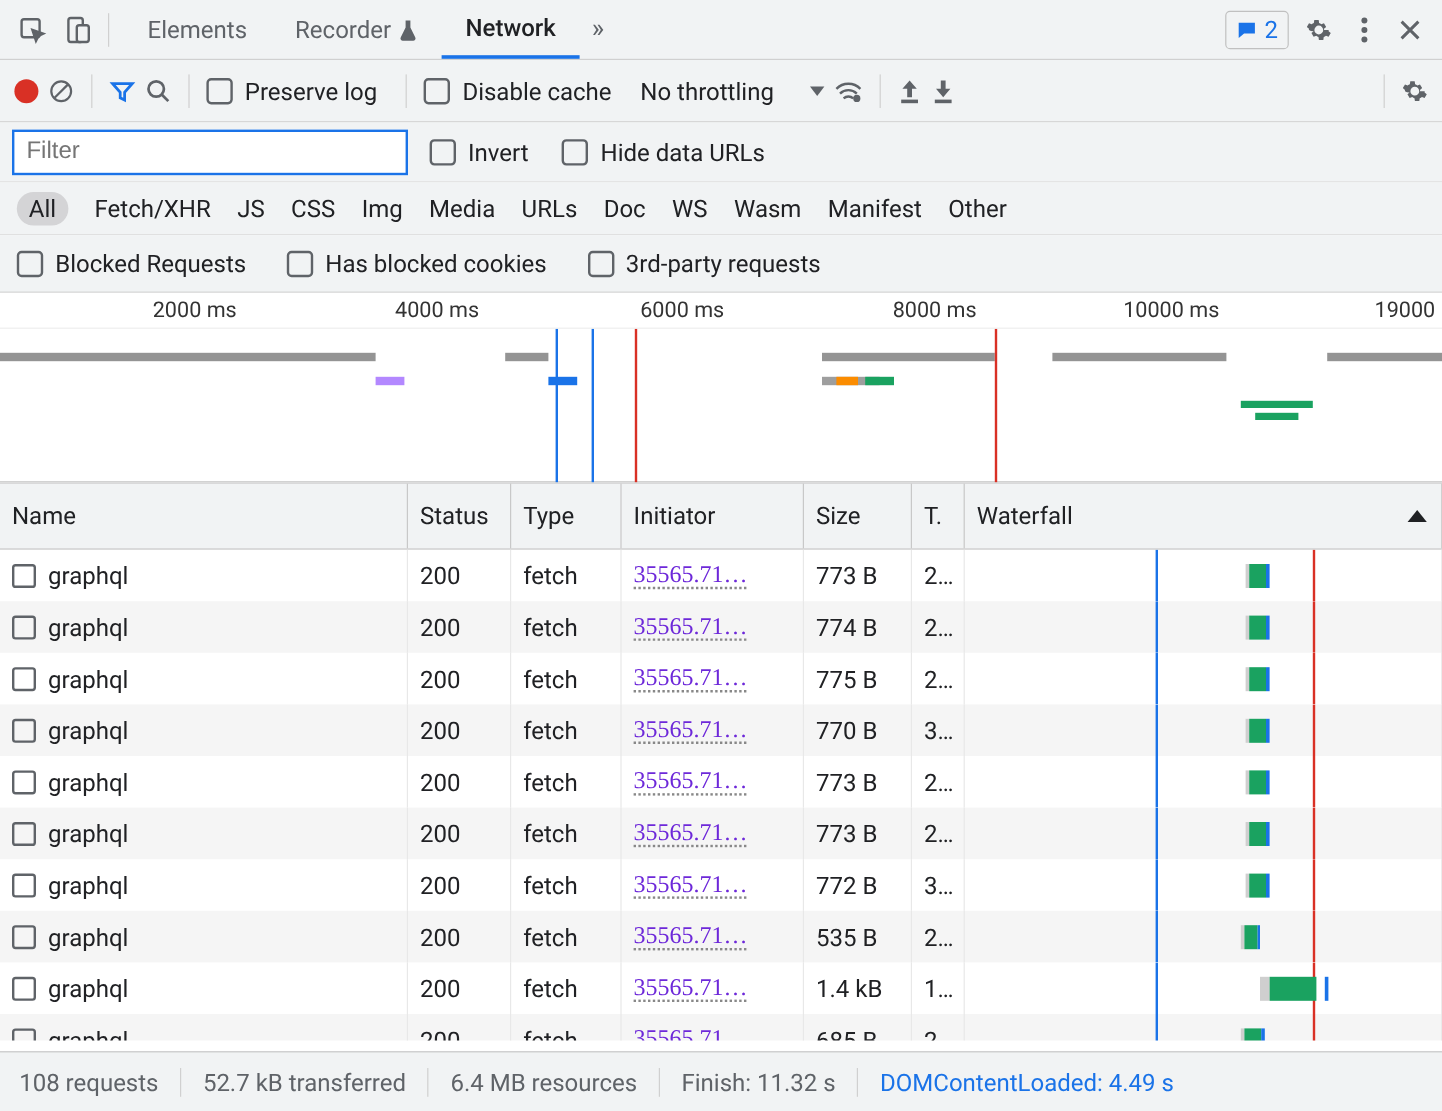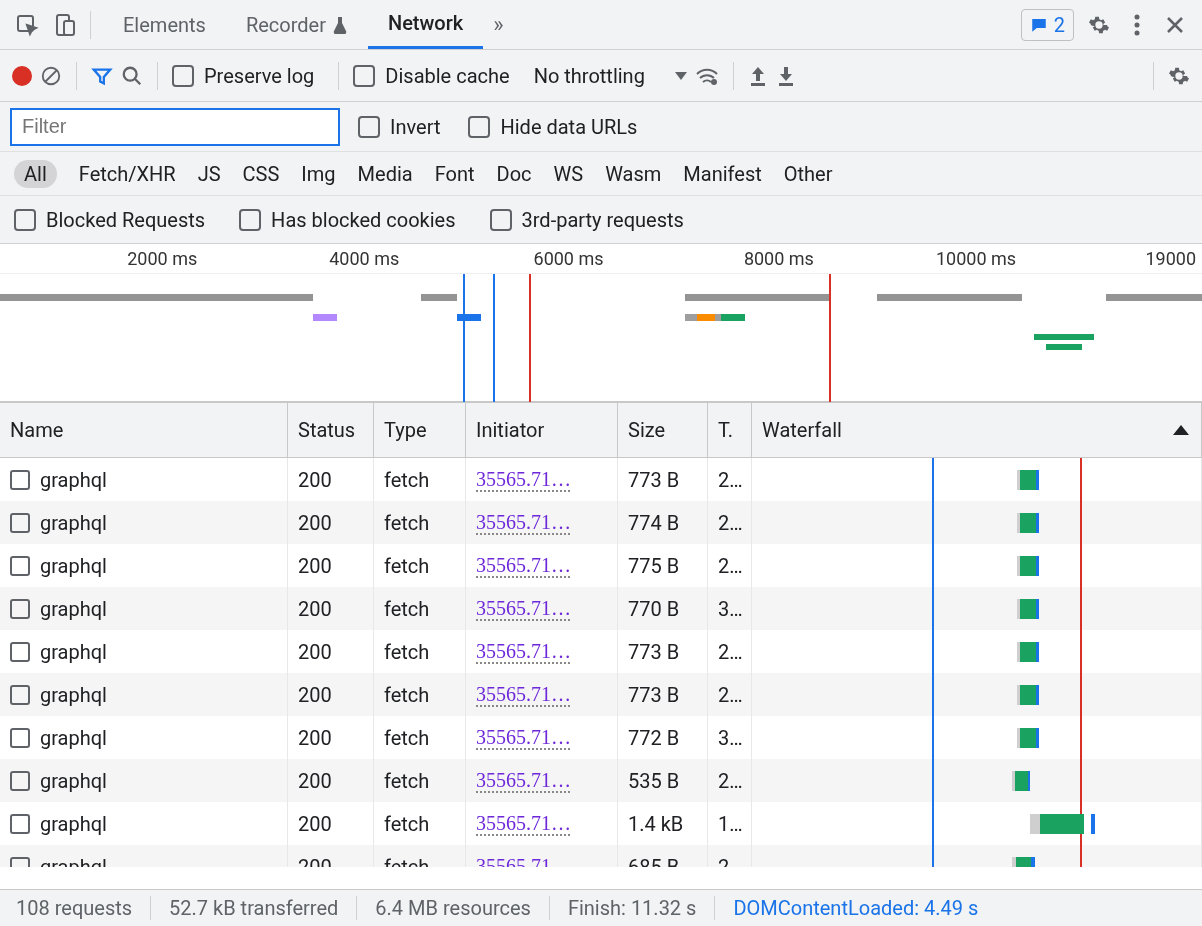--- a/index.html
+++ b/index.html
@@ -127,21 +127,21 @@
   
   .theader {
     display:flex; height:56px; background:#f1f3f4;
     border-top:1px solid #c8c8c8; border-bottom:1px solid #c8c8c8;
   }
   .th {
     display:flex; align-items:center; padding:0 10px;
     border-right:1px solid #c8c8c8; color:#202124;
     overflow:hidden; white-space:nowrap;
   }
-  .col-name{width:288px;}
+  .col-name{width:340px;}
   .col-status{width:86px;}
   .col-type{width:92px;}
   .col-init{width:152px;}
   .col-size{width:90px;}
   .col-time{width:44px;}
   .col-water{flex:1; position:relative;}
   .sort-tri{
     position:absolute; right:12px; top:50%; transform:translateY(-50%);
     width:0;height:0;border-left:8px solid transparent;border-right:8px solid transparent;border-bottom:10px solid #202124;
   }
@@ -159,21 +159,21 @@
   .initiator-link { color:#6d28d9; text-decoration: underline dotted #888; text-underline-offset:4px;font-family:Liberation Serif, serif;}
   .water-cell { position:relative; flex:1; }
   .wbar { position:absolute; top:12px; height:20px; }
   .wbar .b-wait { position:absolute; left:0; top:0; bottom:0; background:#cfcfcf; }
   .wbar .b-down { position:absolute; top:0; bottom:0; background:#1aa260; }
   .wbar .b-blue { position:absolute; top:0; bottom:0; background:#1a73e8; }
   .vline { position:absolute; top:0; bottom:0; width:2px; }
 
   
   .statusbar {
-    position:absolute; left:0; right:0; bottom:0; height:37px;
+    position:absolute; left:0; right:0; bottom:0; height:50px;
     display:flex; align-items:center;
     border-top:1px solid #c8c8c8; background:#f1f3f4;
     padding:0 16px; gap:0; color:#5f6368; font-size:20px;
   }
   .statusbar .sseg { padding:0 18px; border-right:1px solid #d0d0d0;}
   .statusbar .sseg:first-child{padding-left:0;}
   .statusbar .dcl { color:#1a73e8; padding-left:18px;}
 </style>
 </head>
 <body>
@@ -312,21 +312,21 @@
   </label>
 </div>
 
 <div class="typesrow">
   <span class="chip active">All</span>
   <span class="chip">Fetch/XHR</span>
   <span class="chip">JS</span>
   <span class="chip">CSS</span>
   <span class="chip">Img</span>
   <span class="chip">Media</span>
-  <span class="chip">Font</span>
+  <span class="chip">URLs</span>
   <span class="chip">Doc</span>
   <span class="chip">WS</span>
   <span class="chip">Wasm</span>
   <span class="chip">Manifest</span>
   <span class="chip">Other</span>
 </div>
 
 <div class="blockedrow">
   <label class="chk-label">
     <span class="chk"></span>

